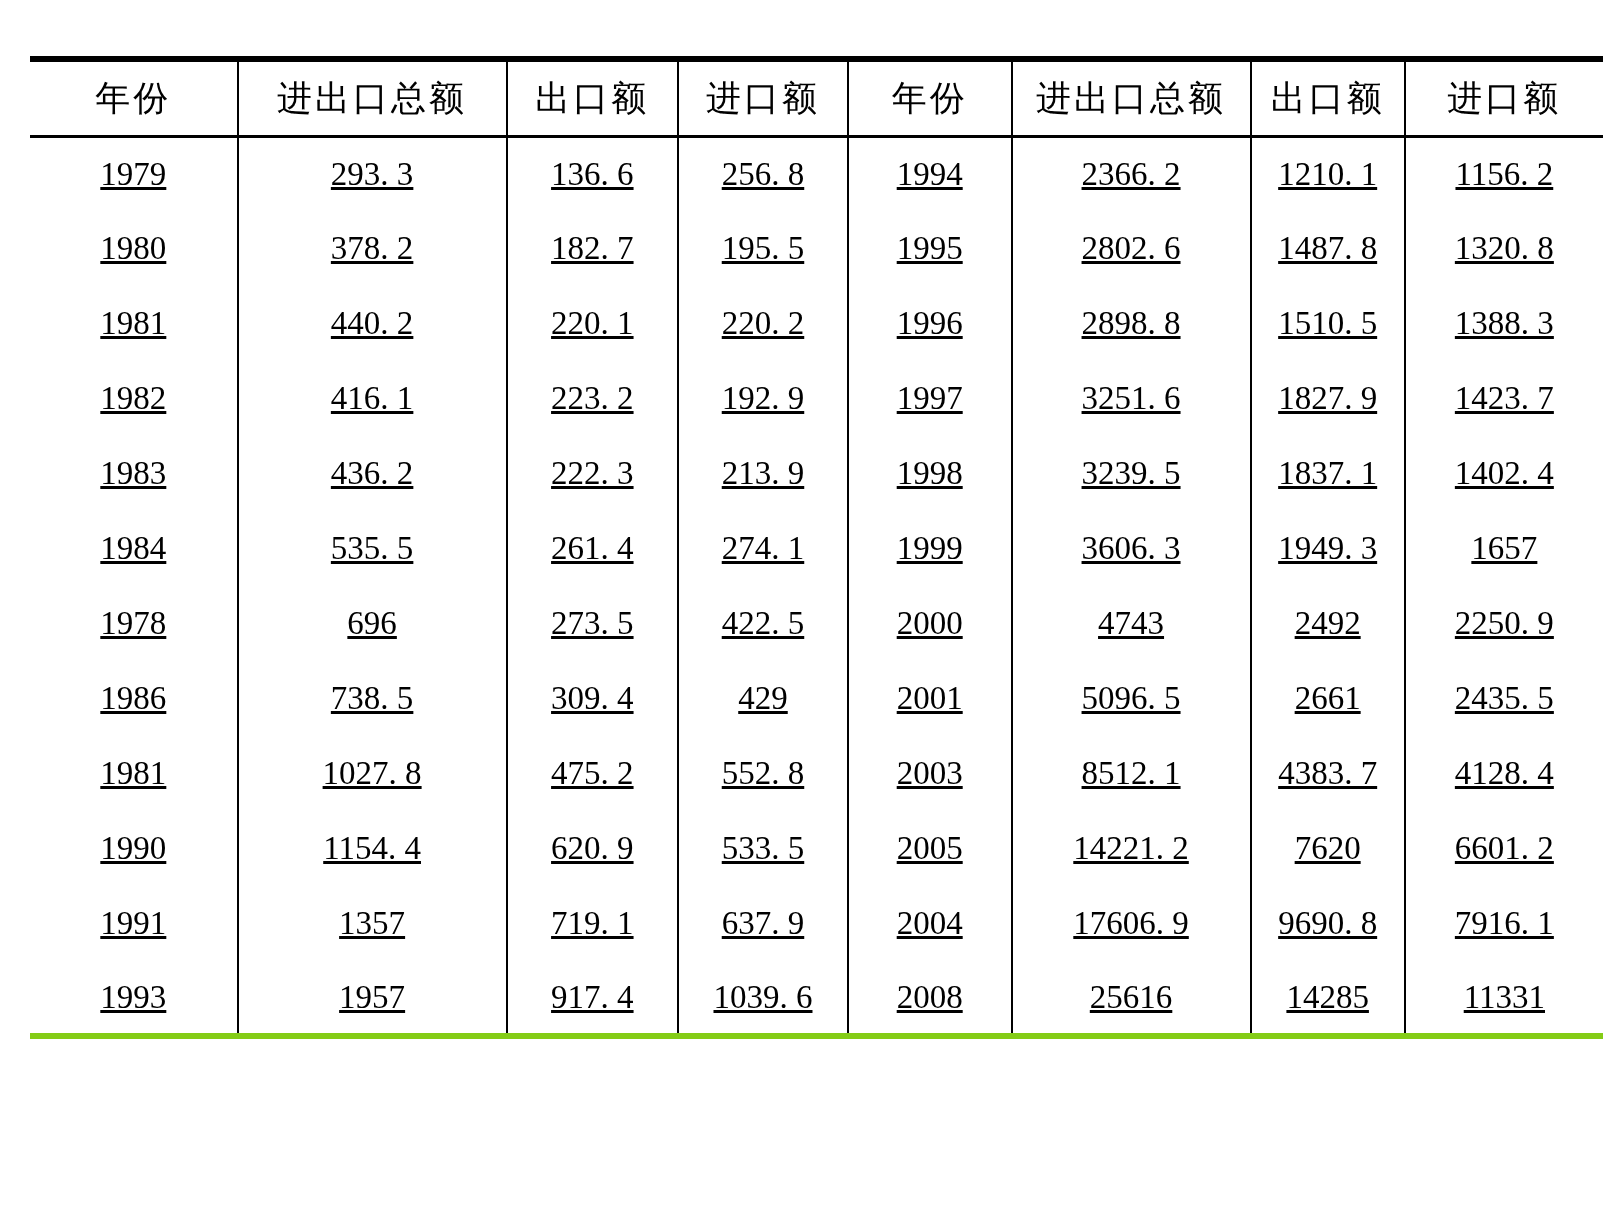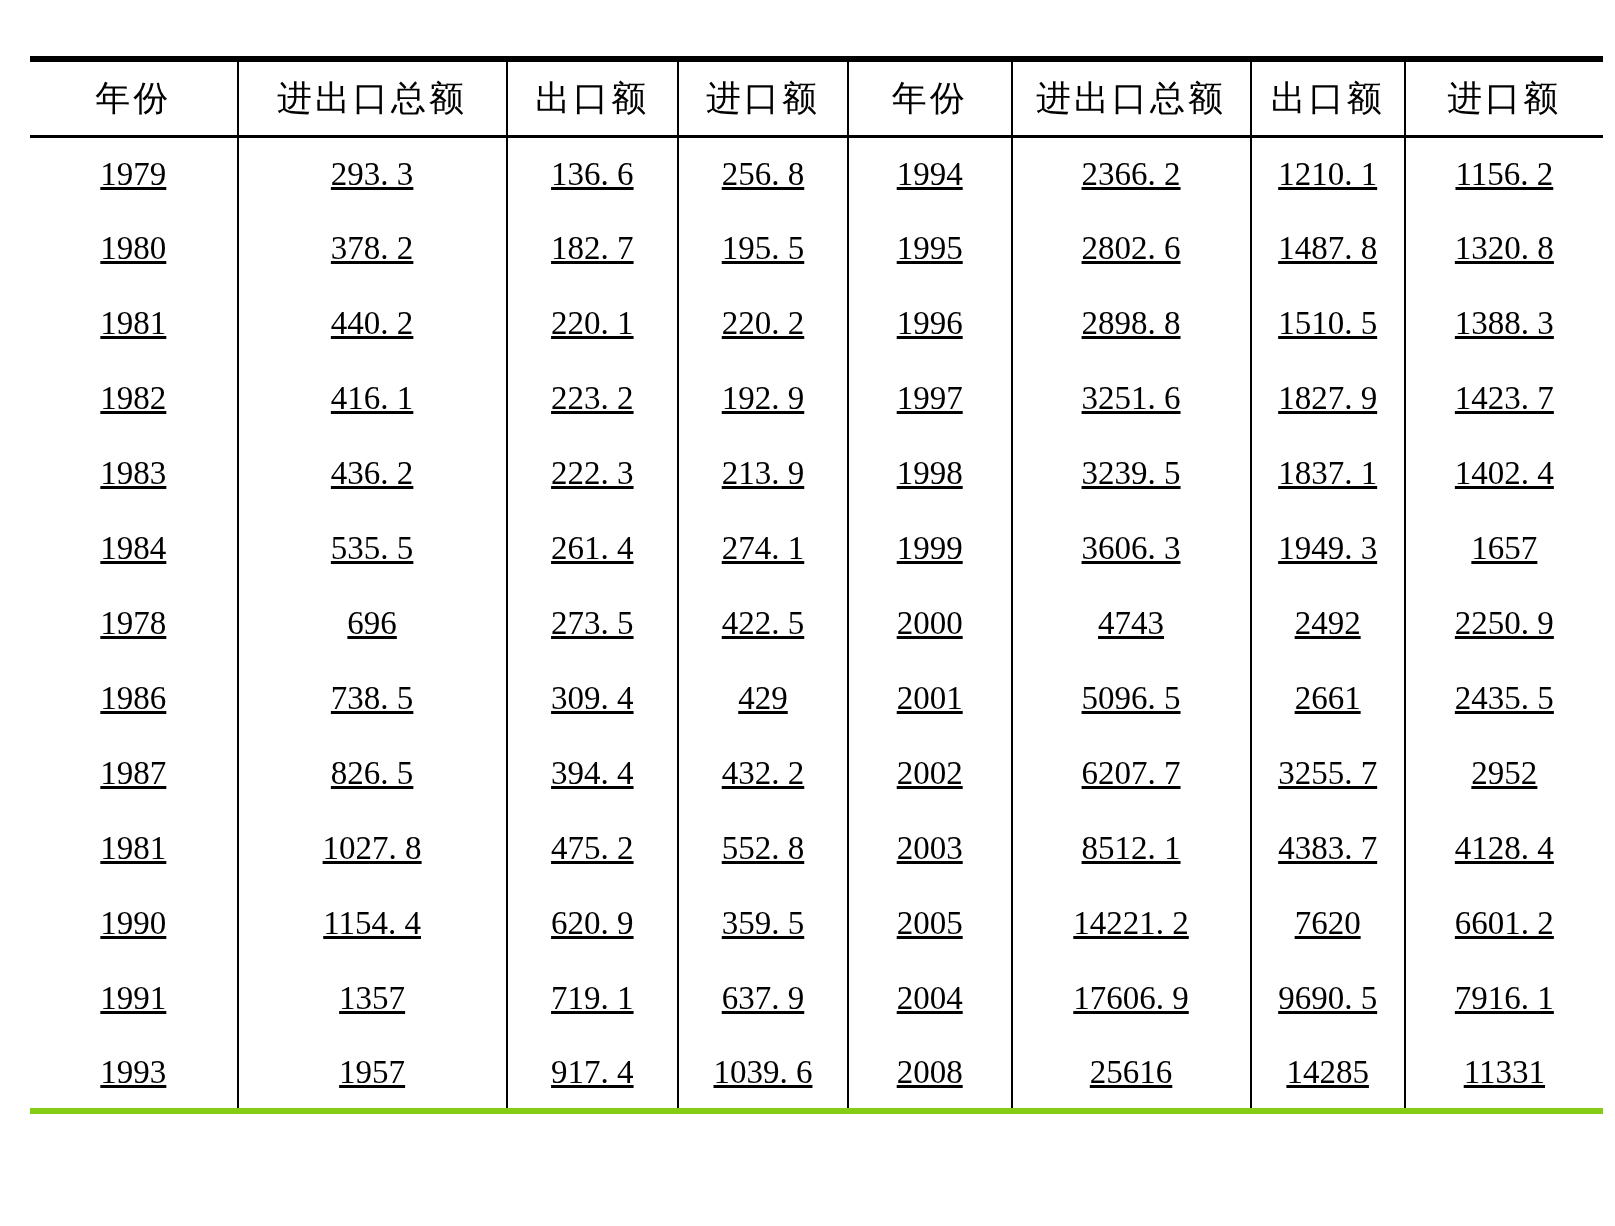--- a/index.html
+++ b/index.html
@@ -161,57 +161,47 @@
           <td>1986</td>
           <td>738. 5</td>
           <td>309. 4</td>
           <td>429</td>
           <td>2001</td>
           <td>5096. 5</td>
           <td>2661</td>
           <td>2435. 5</td>
         </tr>
         <tr>
-          <td>1987</td>
-          <td>826. 5</td>
-          <td>394. 4</td>
-          <td>432. 2</td>
-          <td>2002</td>
-          <td>6207. 7</td>
-          <td>3255. 7</td>
-          <td>2952</td>
-        </tr>
-        <tr>
           <td>1981</td>
           <td>1027. 8</td>
           <td>475. 2</td>
           <td>552. 8</td>
           <td>2003</td>
           <td>8512. 1</td>
           <td>4383. 7</td>
           <td>4128. 4</td>
         </tr>
         <tr>
           <td>1990</td>
           <td>1154. 4</td>
           <td>620. 9</td>
-          <td>359. 5</td>
+          <td>533. 5</td>
           <td>2005</td>
           <td>14221. 2</td>
           <td>7620</td>
           <td>6601. 2</td>
         </tr>
         <tr>
           <td>1991</td>
           <td>1357</td>
           <td>719. 1</td>
           <td>637. 9</td>
           <td>2004</td>
           <td>17606. 9</td>
-          <td>9690. 5</td>
+          <td>9690. 8</td>
           <td>7916. 1</td>
         </tr>
         <tr>
           <td>1993</td>
           <td>1957</td>
           <td>917. 4</td>
           <td>1039. 6</td>
           <td>2008</td>
           <td>25616</td>
           <td>14285</td>

